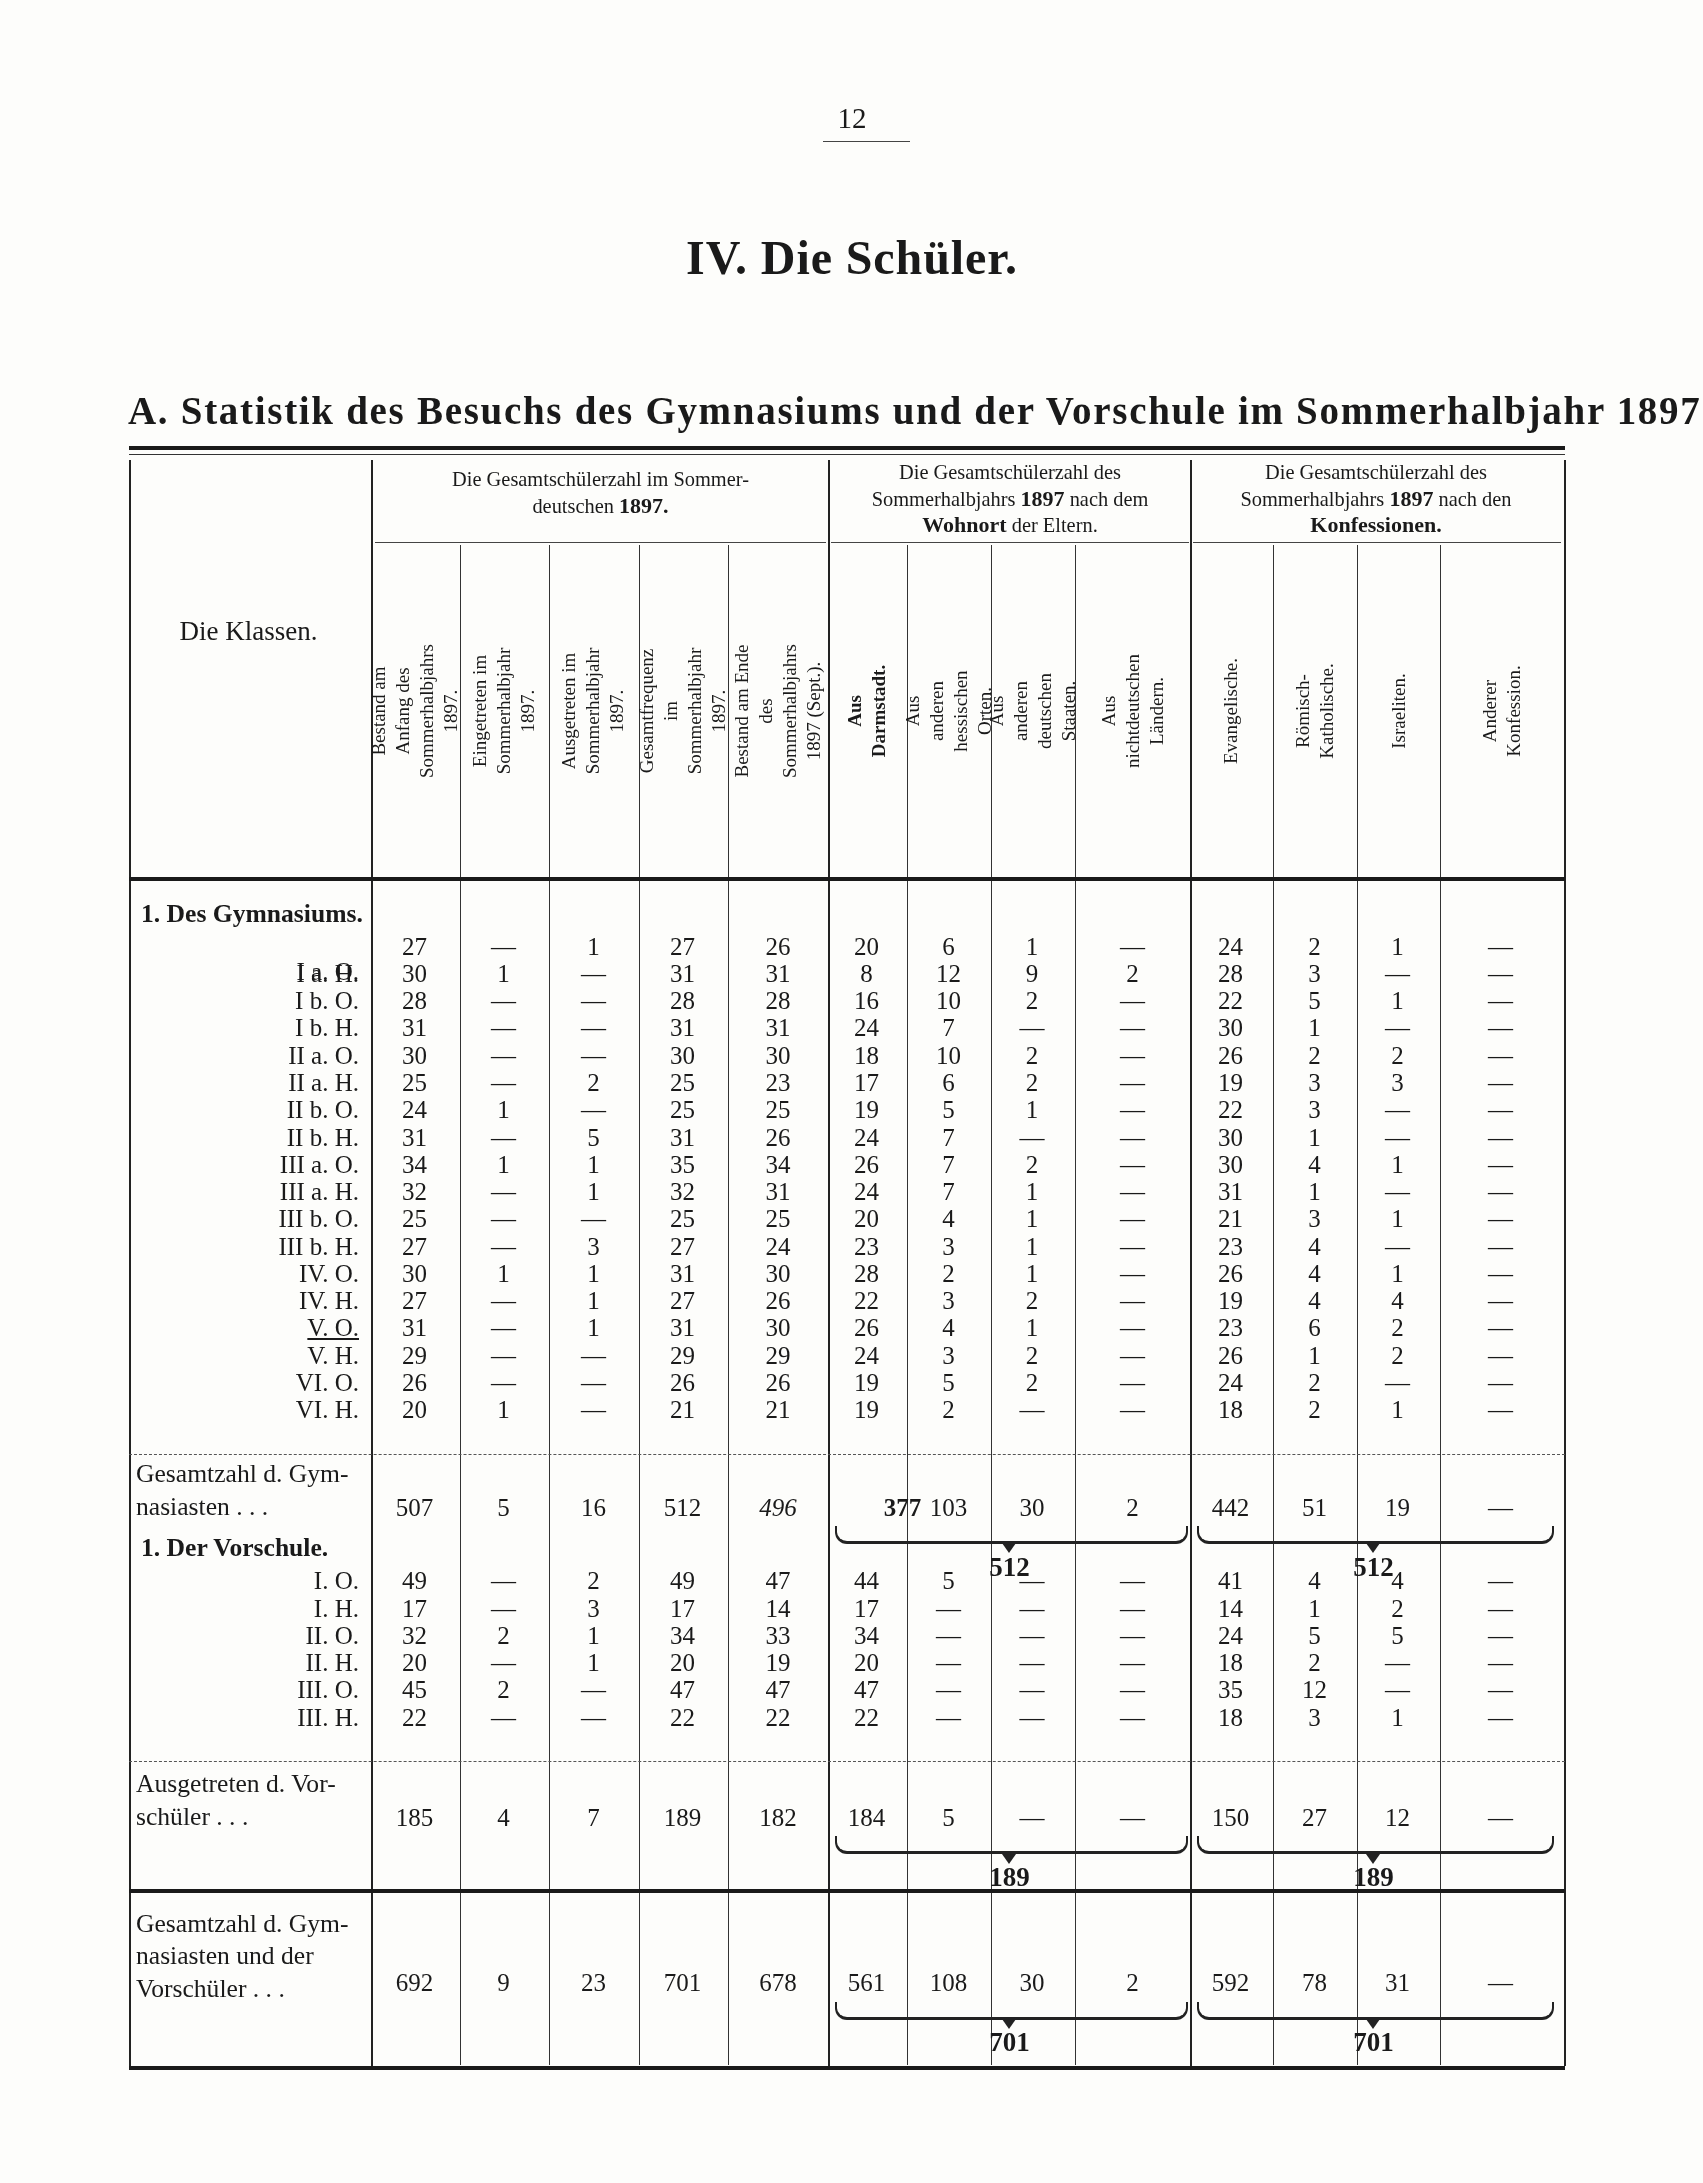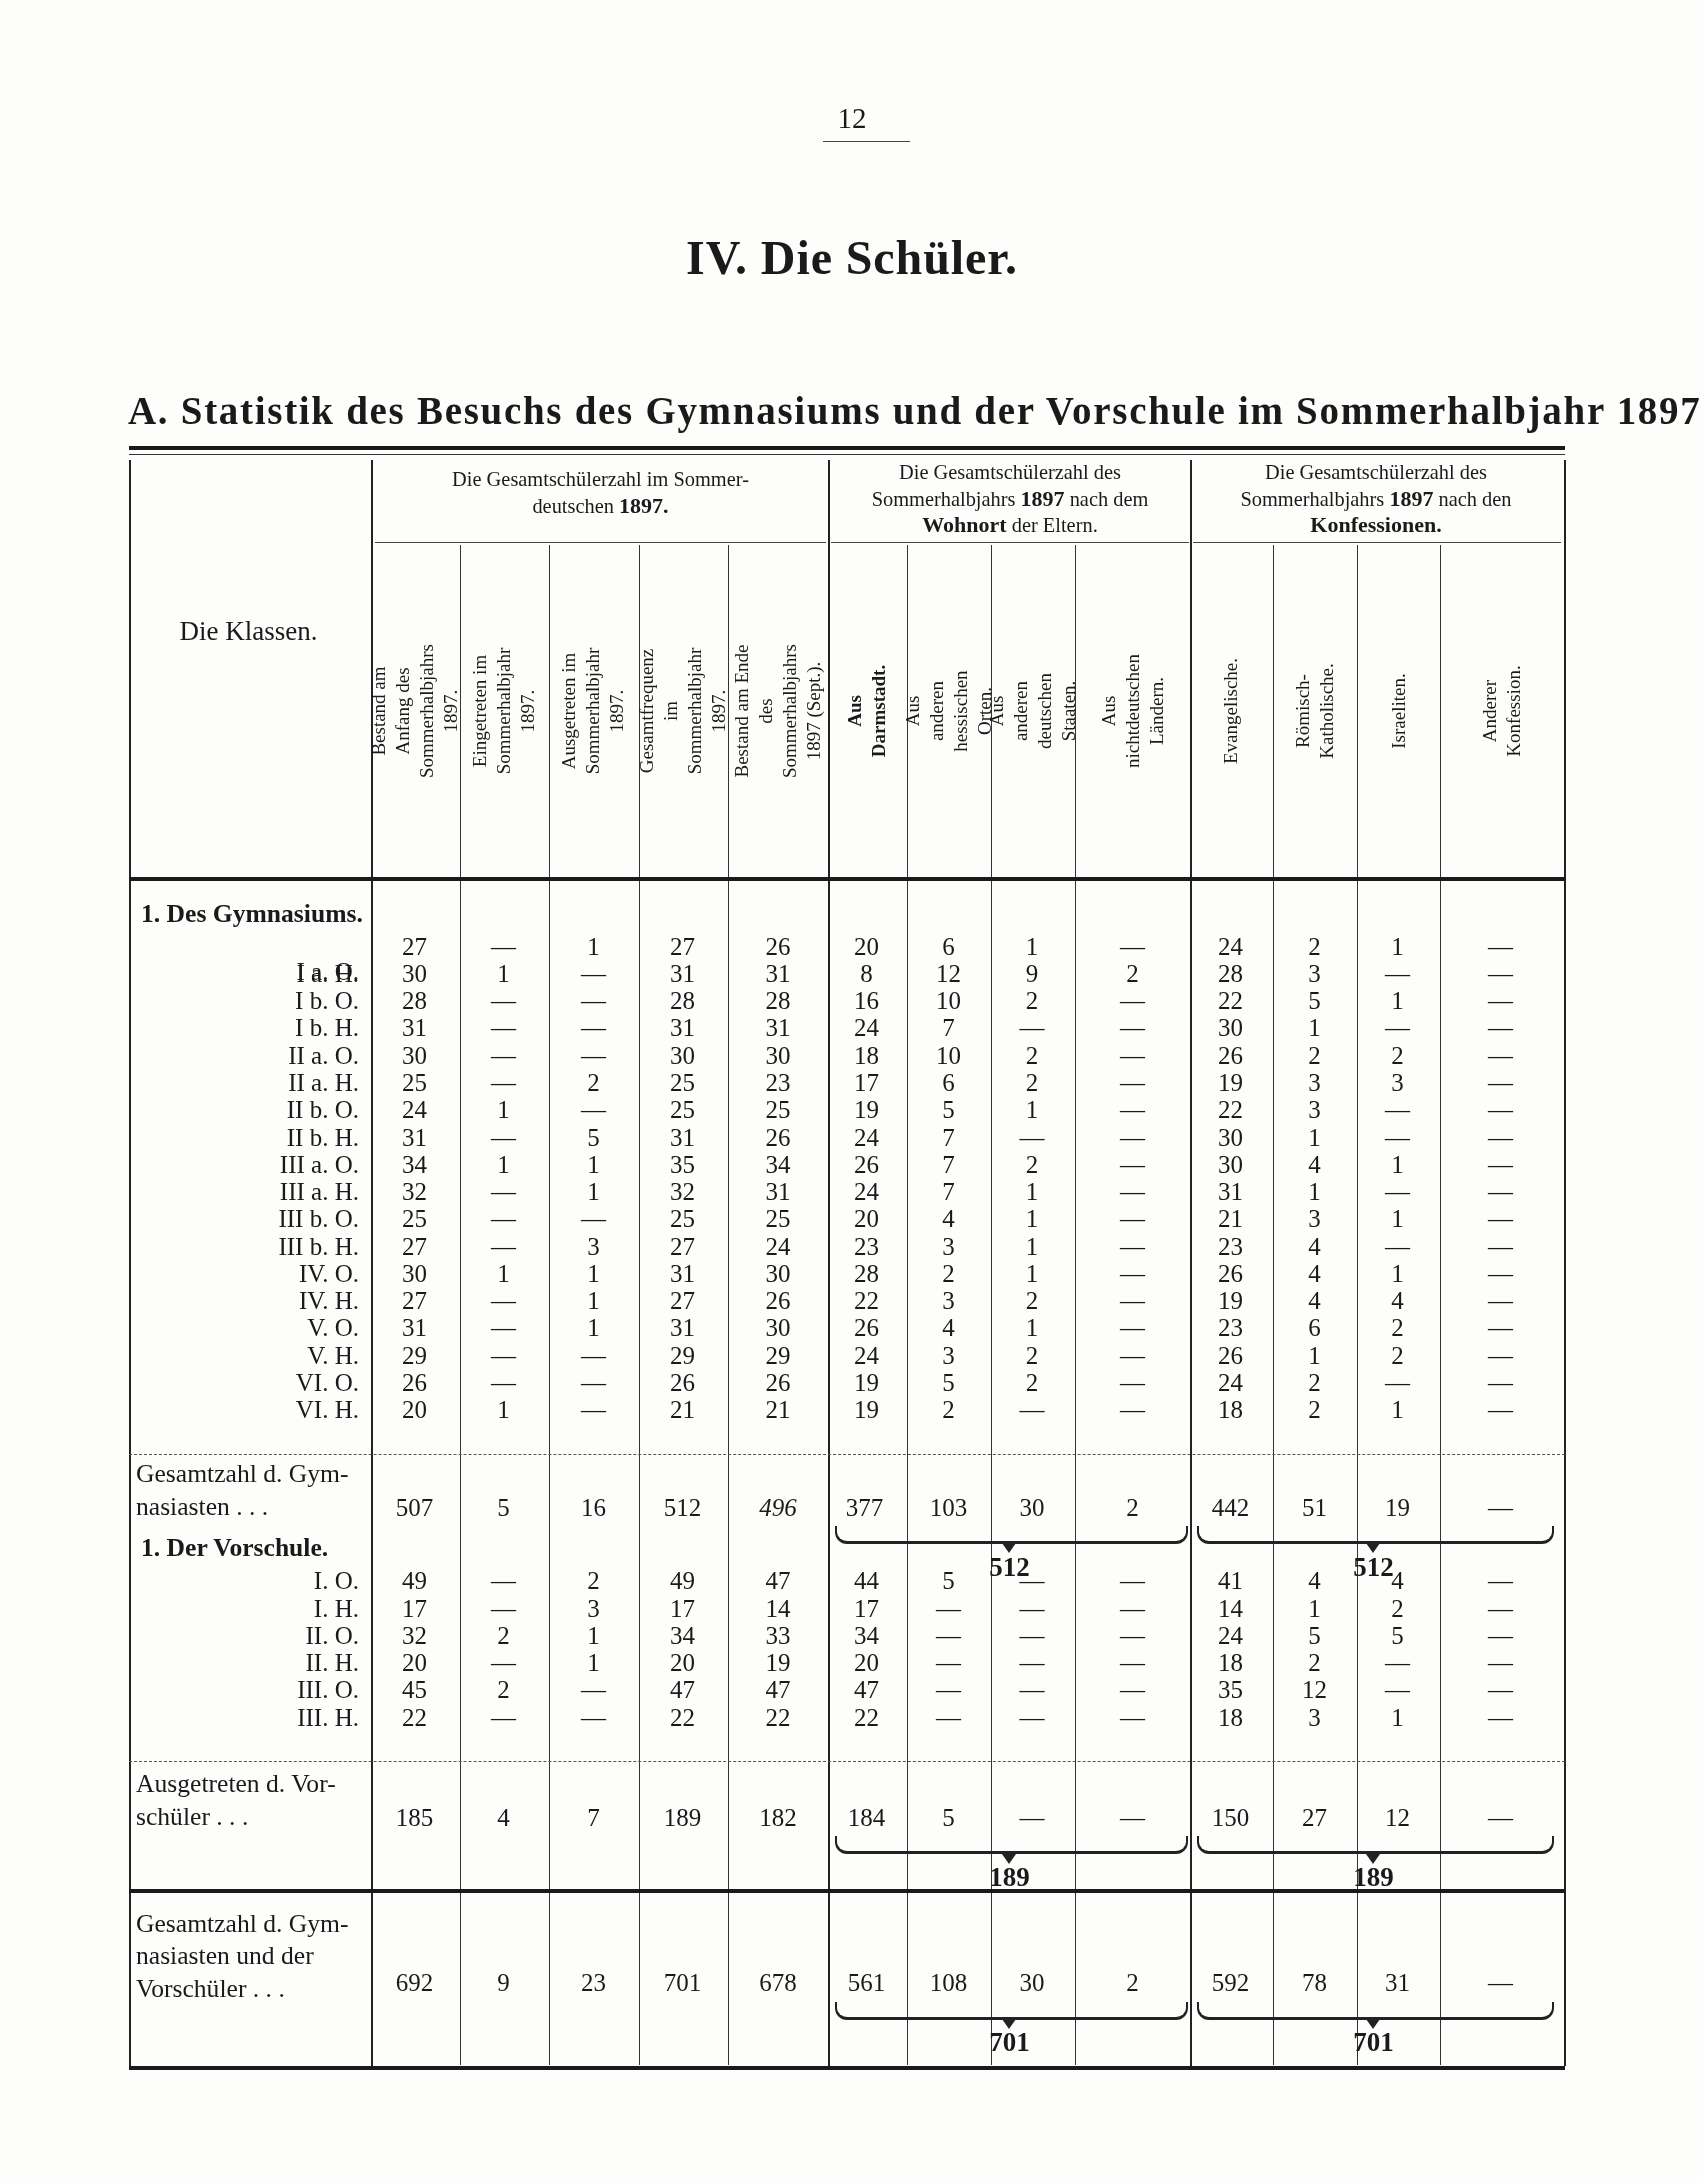--- a/index.html
+++ b/index.html
@@ -352,21 +352,21 @@
       <div class="cell" style="left: 509px; width: 89px;">31</div>
       <div class="cell" style="left: 599px; width: 100px;">30</div>
       <div class="cell" style="left: 698px; width: 79px;">26</div>
       <div class="cell" style="left: 778px; width: 83px;">4</div>
       <div class="cell" style="left: 861px; width: 84px;">1</div>
       <div class="cell" style="left: 946px; width: 115px;">—</div>
       <div class="cell" style="left: 1060px; width: 83px;">23</div>
       <div class="cell" style="left: 1144px; width: 83px;">6</div>
       <div class="cell" style="left: 1227px; width: 83px;">2</div>
       <div class="cell" style="left: 1310px; width: 123px;">—</div>
-      <div class="lbl" style="left: 0px; width: 230px;">V. O.</div>
+      <div class="lbl" style="left: 0px; width: 230px; text-decoration: underline;">V. O.</div>
     </div>
     <div class="row" style="top: 1342px;">
       <div class="cell" style="left: 241px; width: 89px;">29</div>
       <div class="cell" style="left: 330px; width: 89px;">—</div>
       <div class="cell" style="left: 420px; width: 89px;">—</div>
       <div class="cell" style="left: 509px; width: 89px;">29</div>
       <div class="cell" style="left: 599px; width: 100px;">29</div>
       <div class="cell" style="left: 698px; width: 79px;">24</div>
       <div class="cell" style="left: 778px; width: 83px;">3</div>
       <div class="cell" style="left: 861px; width: 84px;">2</div>
@@ -411,21 +411,21 @@
     </div>
     <div class="hline" style="left: 129px; top: 1454px; width: 1436px;"></div>
     <div class="tot-lbl" style="left: 136px; top: 1458px;">Gesamtzahl d. Gym-</div>
     <div class="tot-lbl" style="left: 136px; top: 1491px;">nasiasten . . .</div>
     <div class="row" style="top: 1494px;">
       <div class="cell" style="left: 241px; width: 89px;">507</div>
       <div class="cell" style="left: 330px; width: 89px;">5</div>
       <div class="cell" style="left: 420px; width: 89px;">16</div>
       <div class="cell" style="left: 509px; width: 89px;">512</div>
       <div class="cell" style="left: 599px; width: 100px; font-style: italic;">496</div>
-      <div class="cell" style="left: 696px; width: 79px;">377</div>
+      <div class="cell" style="left: 734px; width: 79px; font-weight: bold;">377</div>
       <div class="cell" style="left: 778px; width: 83px;">103</div>
       <div class="cell" style="left: 861px; width: 84px;">30</div>
       <div class="cell" style="left: 946px; width: 115px;">2</div>
       <div class="cell" style="left: 1060px; width: 83px;">442</div>
       <div class="cell" style="left: 1144px; width: 83px;">51</div>
       <div class="cell" style="left: 1227px; width: 83px;">19</div>
       <div class="cell" style="left: 1310px; width: 123px;">—</div>
     </div>
     <div class="brace" style="left: 835px; top: 1526px; width: 349px;"></div>
     <div class="brace-tip" style="left: 1002px; top: 1543px;"></div>

